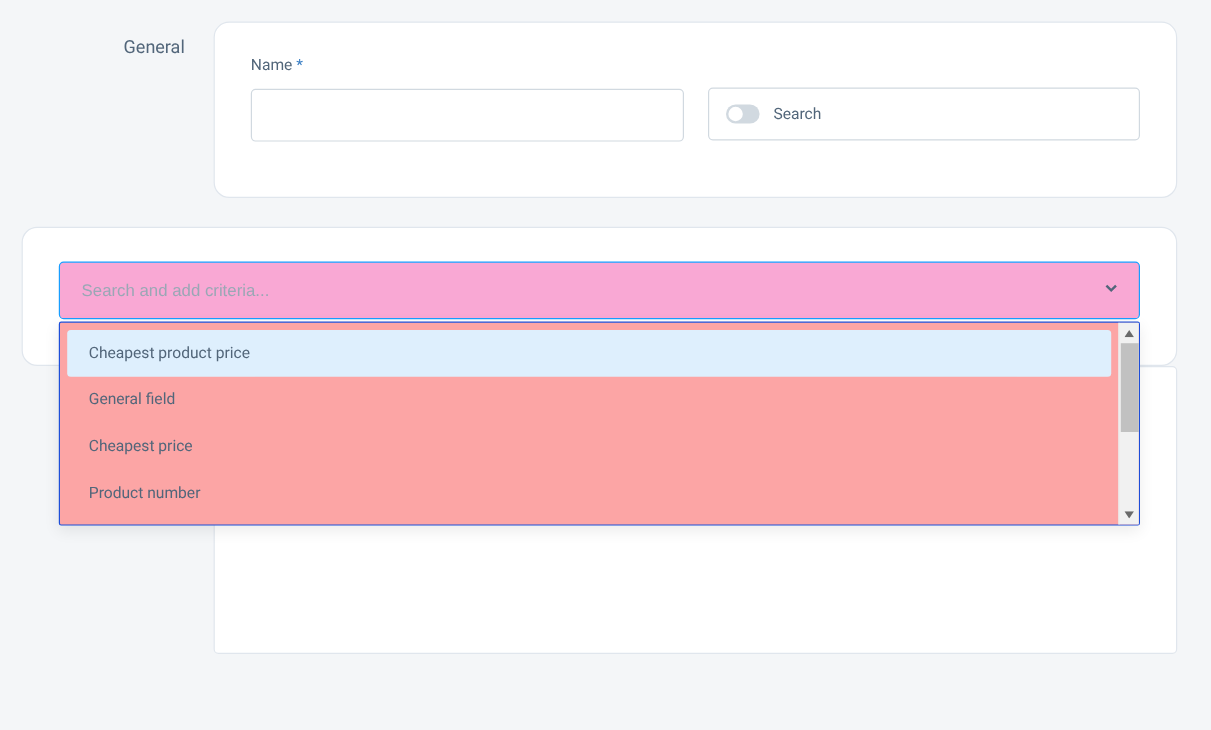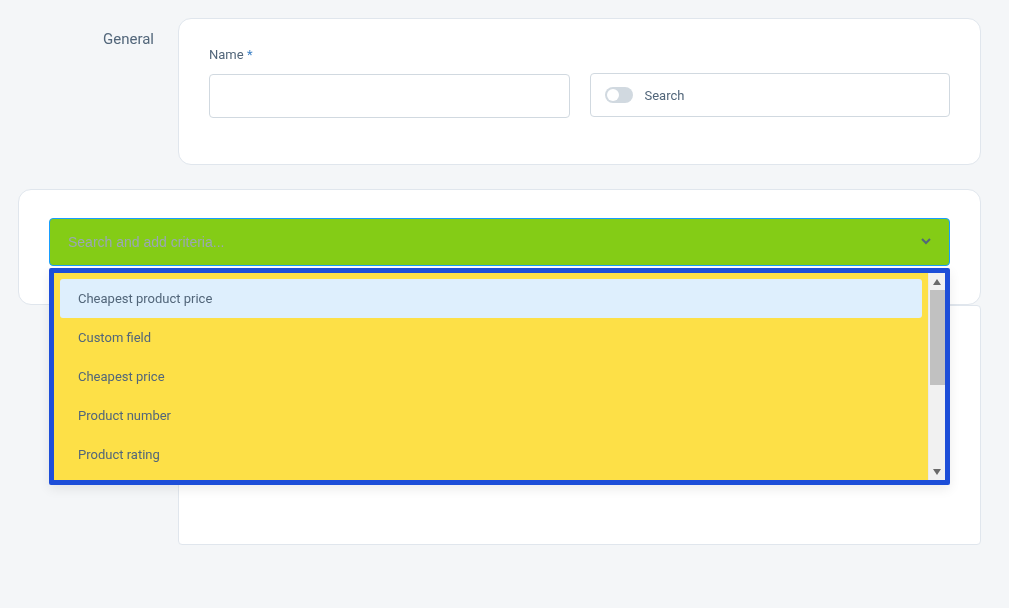--- a/index.html
+++ b/index.html
@@ -111,21 +111,21 @@
       position: relative;
     }
     .combo-input {
       width: 100%;
       height: 48px;
       border: 1px solid #189eff;
       border-radius: 4px;
       padding: 0 40px 0 18px;
       font-size: 14px;
       color: #52667a;
-      background: #84cc16;
+      background: #f9a8d4;
     }
     .combo-input::placeholder {
       color: #9aa7b5;
     }
     .combo-chevron {
       position: absolute;
       right: 18px;
       top: 50%;
       transform: translateY(-50%);
       pointer-events: none;
@@ -135,22 +135,22 @@
       height: 12px;
       stroke: #52667a;
       stroke-width: 2;
       fill: none;
     }
     .dropdown {
       position: absolute;
       top: 50px;
       left: 0;
       right: 0;
-      background: #fde047;
-      border: 5px solid #1d4ed8;
+      background: #fca5a5;
+      border: 1px solid #1d4ed8;
       border-radius: 2px;
       box-shadow: 0 4px 12px rgba(0,0,0,0.08);
       z-index: 10;
       display: flex;
     }
     .dropdown-list {
       flex: 1;
       padding: 6px 6px 6px 6px;
       max-height: 248px;
       overflow: hidden;
@@ -241,24 +241,23 @@
           <input type="text" class="combo-input" placeholder="Search and add criteria..." style="">
           <span class="combo-chevron">
             <svg viewBox="0 0 12 12">
                 <polyline points="2,4 6,8 10,4"></polyline>
               </svg>
           </span>
         </div>
         <div class="dropdown">
           <div class="dropdown-list" id="dropdown-list">
               <div class="dropdown-item highlighted">Cheapest product price</div>
-              <div class="dropdown-item">Custom field</div>
+              <div class="dropdown-item">General field</div>
               <div class="dropdown-item">Cheapest price</div>
               <div class="dropdown-item">Product number</div>
-              <div class="dropdown-item">Product rating</div>
             </div>
           <div class="dropdown-scrollbar">
             <div class="scroll-arrow">
               <svg viewBox="0 0 8 6">
                   <polygon points="4,0 8,6 0,6"></polygon>
                 </svg>
             </div>
             <div class="scroll-track">
               <div class="scroll-thumb"></div>
             </div>

